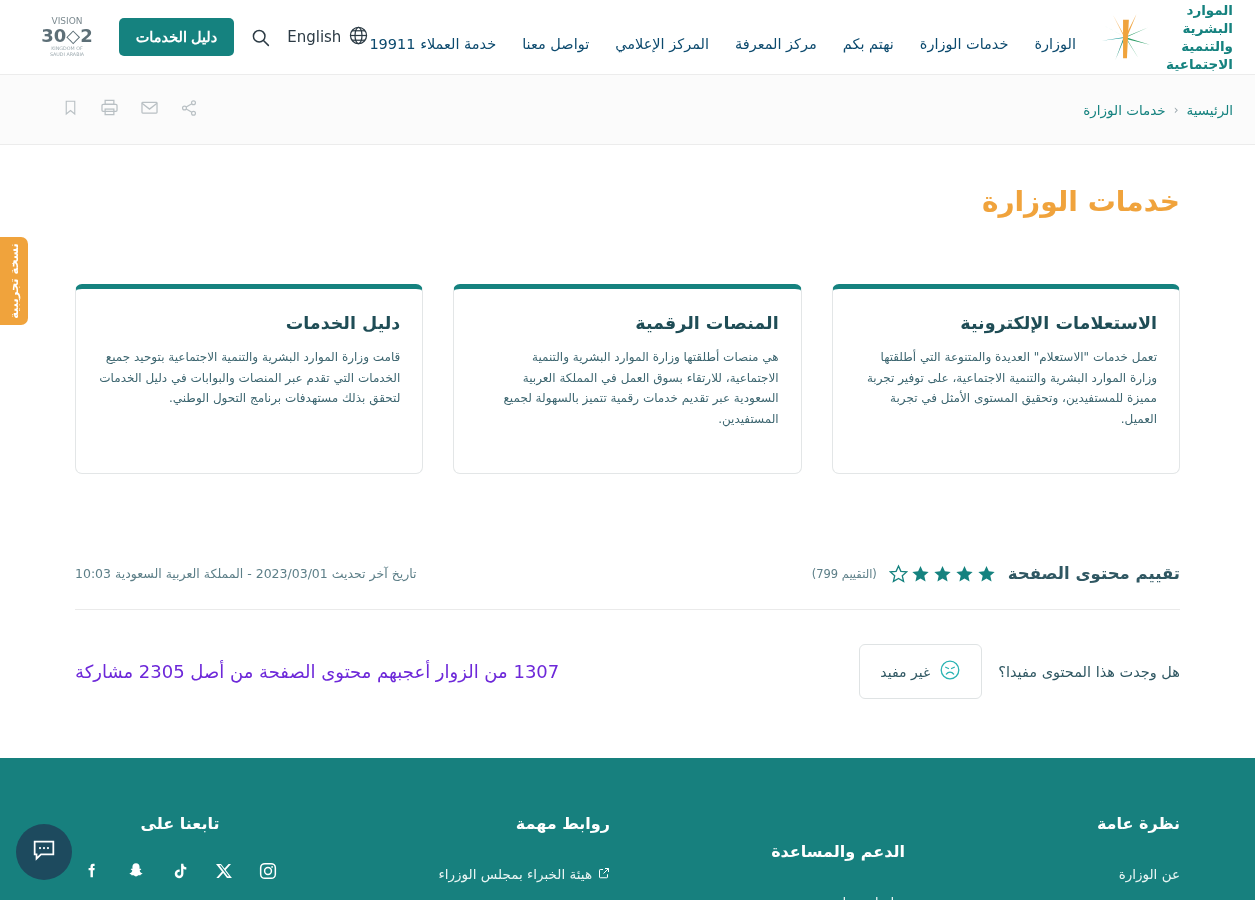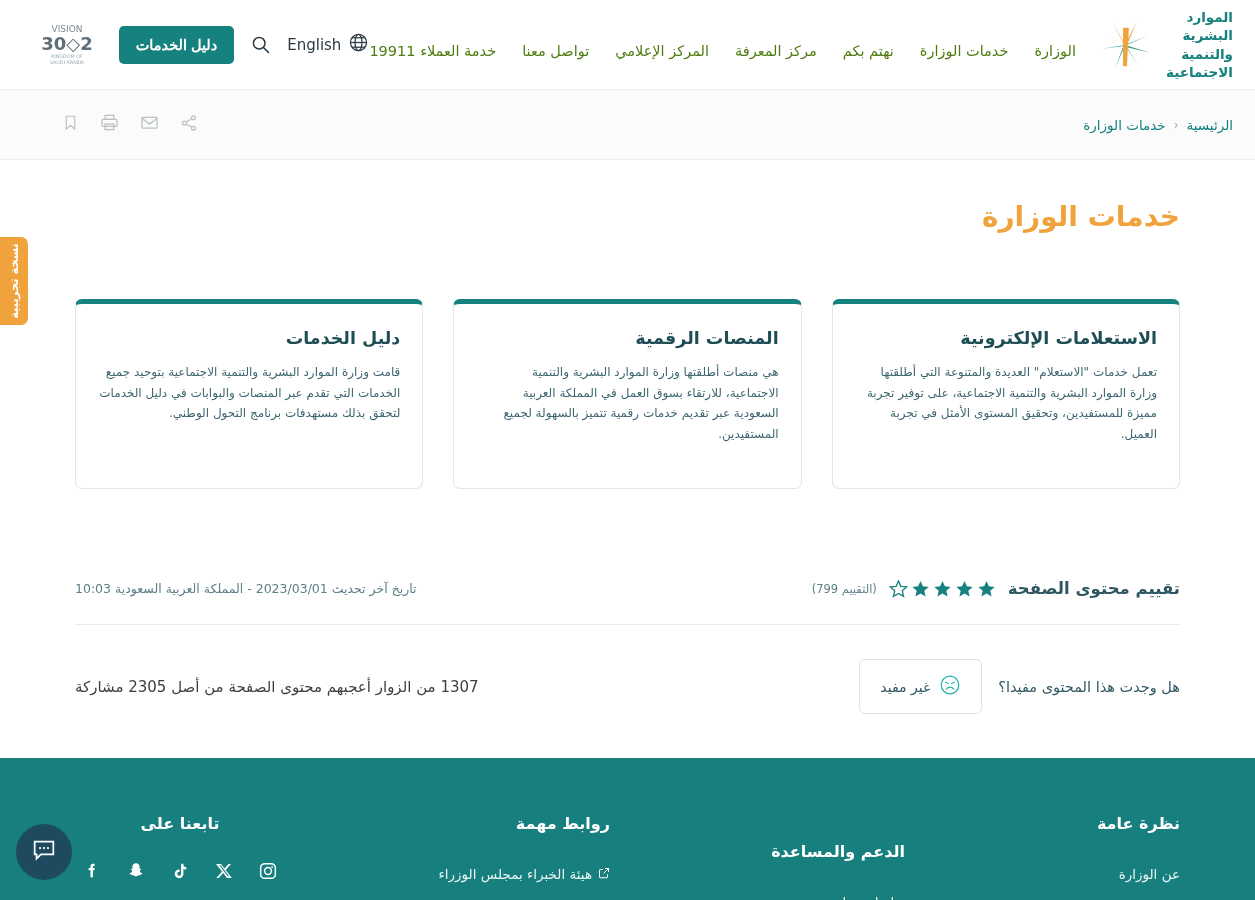--- a/index.html
+++ b/index.html
@@ -6,34 +6,34 @@
   * { box-sizing: border-box; margin: 0; padding: 0; }
   html, body {
     width: 1255px; height: 900px;
     font-family: "DejaVu Sans", "Liberation Sans", sans-serif;
     background: #ffffff; overflow: hidden;
   }
   body { position: relative; }
 
   
   .header {
-    height: 90px; width: 100%; background: #ffffff;
+    height: 75px; width: 100%; background: #ffffff;
     display: flex; align-items: center; justify-content: space-between;
     padding: 0 22px 0 62px; border-bottom: 1px solid #ececec;
     position: relative; z-index: 5;
   }
   .brand { display: flex; align-items: center; gap: 10px; }
   .brand-logo { width: 62px; height: 50px; flex: 0 0 auto; }
   .brand-text {
     font-size: 13.5px; line-height: 1.35; color: #15827f;
     font-weight: 700; text-align: right; white-space: pre-line;
   }
   .nav { display: flex; align-items: center; gap: 26px; margin-right: 18px; }
   .nav-item {
-    font-size: 14.5px; color: #4d7c0f; white-space: nowrap; cursor: pointer; margin-top: 13px;
+    font-size: 14.5px; color: #0c4a6e; white-space: nowrap; cursor: pointer; margin-top: 13px;
   }
   .header-left { display: flex; align-items: center; gap: 16px; }
   .lang {
     display: flex; align-items: center; gap: 7px; font-size: 15px;
     color: #2b3a44; cursor: pointer; direction: ltr;
   }
   .icon-btn { cursor: pointer; display: flex; align-items: center; }
   .btn-services {
     background: #15827f; color: #fff; font-size: 14.5px; font-weight: 700;
     border: none; border-radius: 5px; padding: 11px 17px; cursor: pointer;
@@ -94,21 +94,21 @@
     display: flex; align-items: center; justify-content: space-between;
     padding: 34px 0 40px;
   }
   .fb-right { display: flex; align-items: center; gap: 16px; }
   .fb-q { font-size: 14.5px; color: #2f5762; margin-left: 0; }
   .fb-btn {
     display: flex; align-items: center; gap: 9px;
     background: #fff; border: 1px solid #dfe3e4; border-radius: 6px;
     padding: 14px 20px; font-size: 14px; color: #2f5762; cursor: pointer;
   }
-  .fb-stats { font-size: 15px; color: #404040; }
+  .fb-stats { font-size: 18px; color: #6d28d9; }
 
   
   .footer {
     position: absolute; left: 0; right: 0; top: 758px; height: 142px;
     background: #17807e; color: #fff; padding: 56px 75px 0;
     display: flex; justify-content: space-between; direction: rtl;
   }
   .fcol { display: flex; flex-direction: column; }
   .fcol-title { font-size: 16px; font-weight: 700; margin-bottom: 33px; }
   .fcol-link { font-size: 13.5px; color: #eaf5f4; cursor: pointer; display: flex; align-items: center; gap: 6px; }

